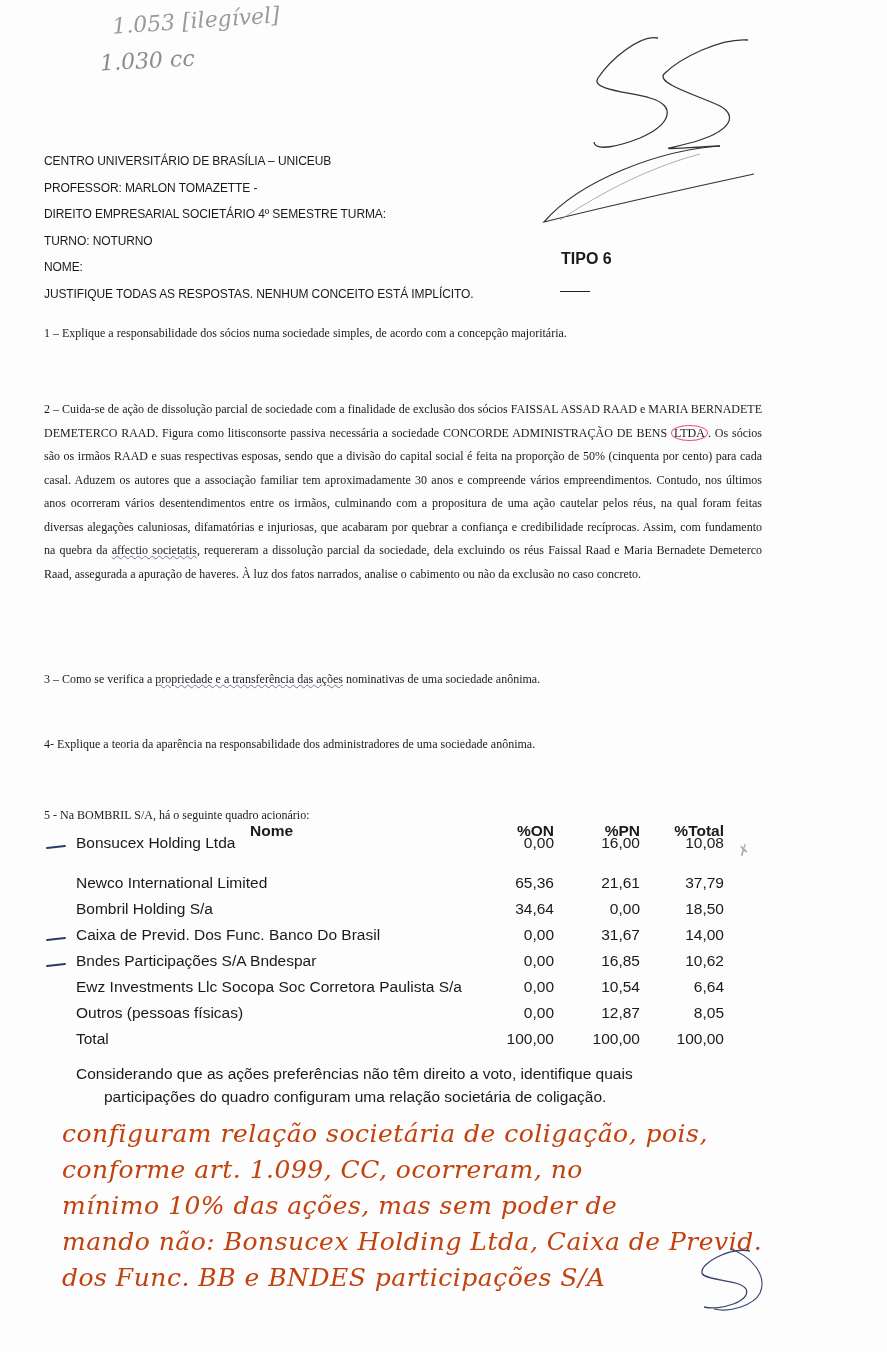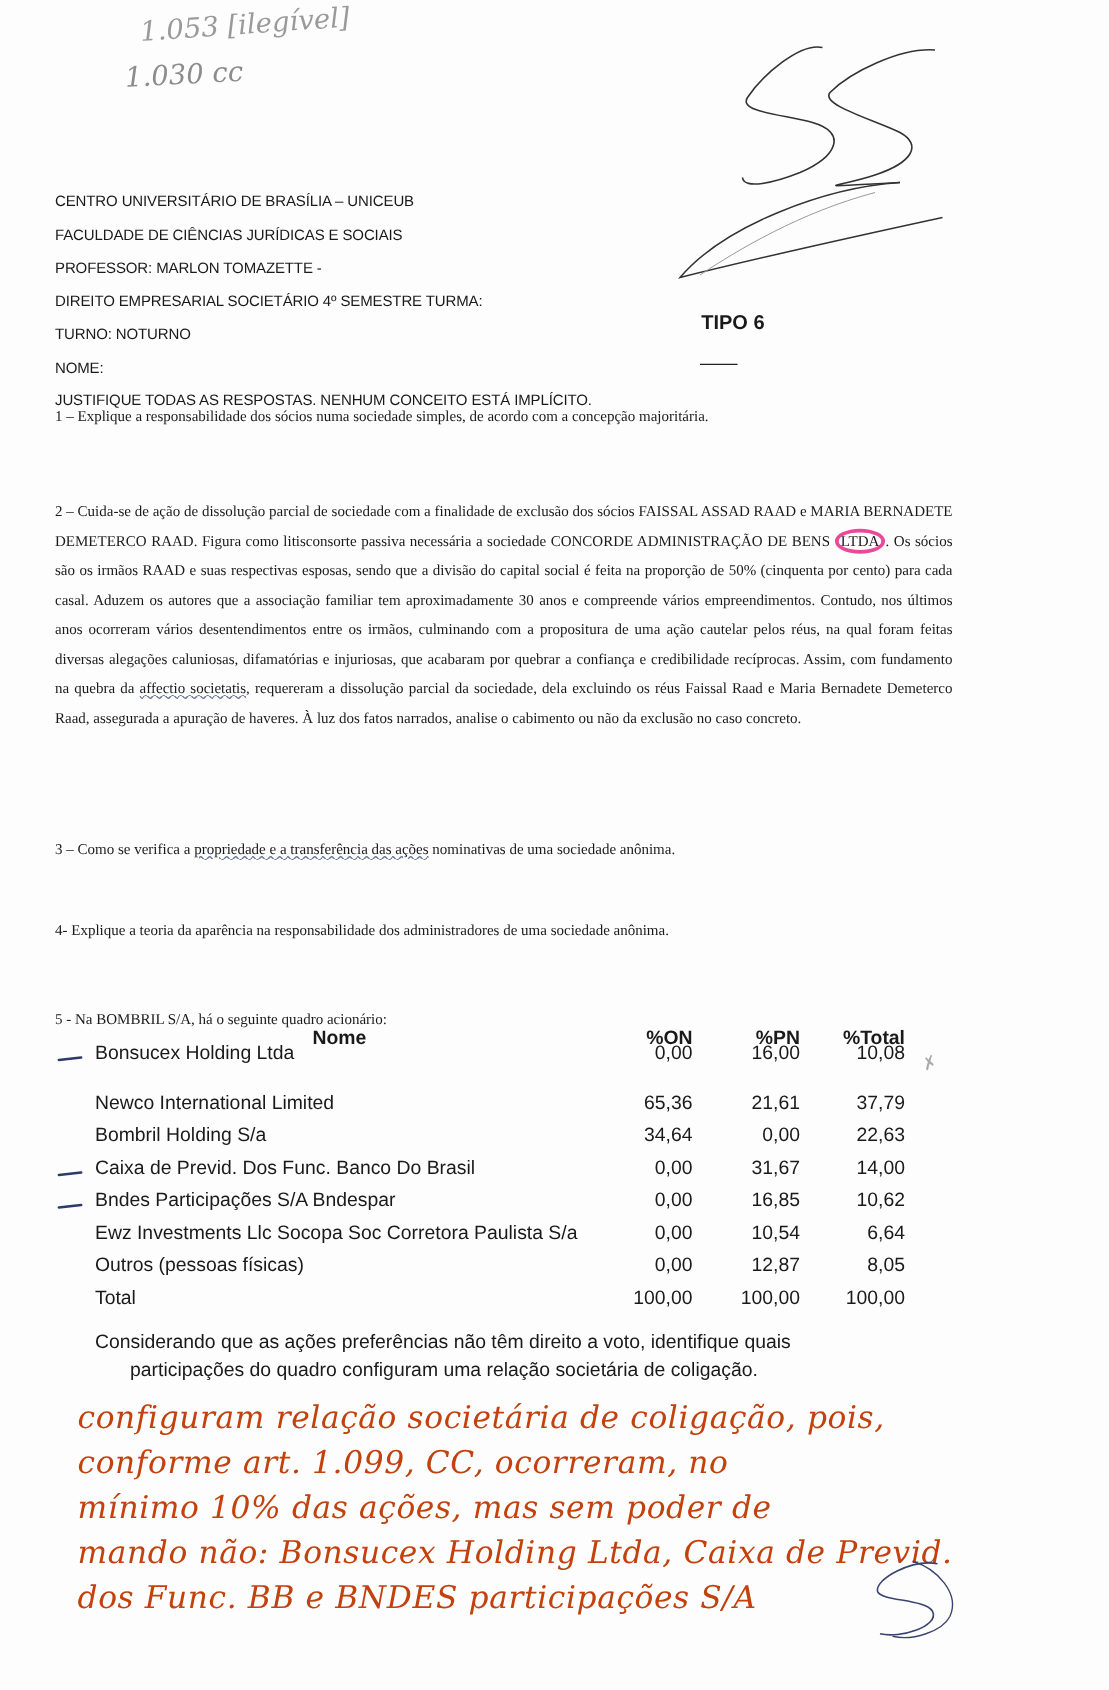--- a/index.html
+++ b/index.html
@@ -14,21 +14,21 @@
     .header div { white-space: nowrap; }
     .tipo { position: absolute; left: 561px; top: 250px; font-weight: bold; font-size: 16px; }
     .tipo-line { position: absolute; left: 560px; top: 291px; width: 30px; border-top: 1.5px solid #222; }
     .body-text { position: absolute; left: 44px; width: 718px; font-size: 12px; line-height: 23.5px; text-align: justify; font-family: Liberation Serif, serif; }
     .q1 { top: 322px; }
     .q2 { top: 398px; }
     .q3 { top: 668px; }
     .q4 { top: 733px; }
     .q5 { top: 804px; }
     .ul { text-decoration: underline; text-decoration-color: #6b7b9a; text-decoration-style: wavy; text-decoration-thickness: 1px; }
-    .circle { border: 3px solid #ec4899; border-radius: 50%; padding: 0 2px; }
+    .circle { border: 1px solid #ec4899; border-radius: 50%; padding: 0 2px; }
     .table { position: absolute; left: 44px; top: 822px; width: 700px; font-size: 15.5px; }
     .trow { position: absolute; left: 0; width: 700px; height: 26px; }
     .tname { position: absolute; left: 32px; white-space: nowrap; }
     .thead-name { position: absolute; left: 206px; font-weight: bold; }
     .num { position: absolute; text-align: right; width: 70px; }
     .c-on { left: 440px; }
     .c-pn { left: 526px; }
     .c-tot { left: 610px; }
     .thead { font-weight: bold; }
     .dash { position: absolute; left: 2px; top: 12px; width: 20px; height: 2px; background: #2c3a6a; border-radius: 2px; transform: rotate(-6deg); }
@@ -50,21 +50,20 @@
 
   <svg class="sig-top" viewBox="0 0 240 200">
     <path d="M118 8 C100 4 70 30 58 48 C50 60 90 62 110 68 C138 76 130 95 100 108 C80 116 55 122 54 112" fill="none" stroke="#333" stroke-width="1.3"></path>
     <path d="M208 10 C180 8 140 28 124 44 C116 54 160 66 180 76 C198 86 190 100 160 110 C130 120 100 120 180 116" fill="none" stroke="#333" stroke-width="1.3"></path>
     <path d="M180 116 C120 120 40 150 4 192 C60 178 140 160 214 144" fill="none" stroke="#333" stroke-width="1.2"></path>
     <path d="M160 124 C100 140 50 170 20 190" fill="none" stroke="#999" stroke-width="0.8"></path>
   </svg>
 
   <div class="header">
     <div>CENTRO UNIVERSITÁRIO DE BRASÍLIA – UNICEUB</div>
-    <div>FACULDADE DE CIÊNCIAS JURÍDICAS E SOCIAIS</div>
     <div>PROFESSOR: MARLON TOMAZETTE -</div>
     <div>DIREITO EMPRESARIAL SOCIETÁRIO 4º SEMESTRE TURMA:</div>
     <div>TURNO: NOTURNO</div>
     <div>NOME:</div>
     <div>JUSTIFIQUE TODAS AS RESPOSTAS. NENHUM CONCEITO ESTÁ IMPLÍCITO.</div>
   </div>
 
   <div class="tipo">TIPO 6</div>
   <div class="tipo-line"></div>
 
@@ -96,21 +95,21 @@
         <div class="trow" style="top: 52px;">
           <span class="tname">Newco International Limited</span>
           <span class="num c-on">65,36</span>
           <span class="num c-pn">21,61</span>
           <span class="num c-tot">37,79</span>
         </div>
         <div class="trow" style="top: 78px;">
           <span class="tname">Bombril Holding S/a</span>
           <span class="num c-on">34,64</span>
           <span class="num c-pn">0,00</span>
-          <span class="num c-tot">22,63</span>
+          <span class="num c-tot">18,50</span>
         </div>
         <div class="trow" style="top: 104px;">
           <span class="dash"></span>
           <span class="tname">Caixa de Previd. Dos Func. Banco Do Brasil</span>
           <span class="num c-on">0,00</span>
           <span class="num c-pn">31,67</span>
           <span class="num c-tot">14,00</span>
         </div>
         <div class="trow" style="top: 130px;">
           <span class="dash"></span>

